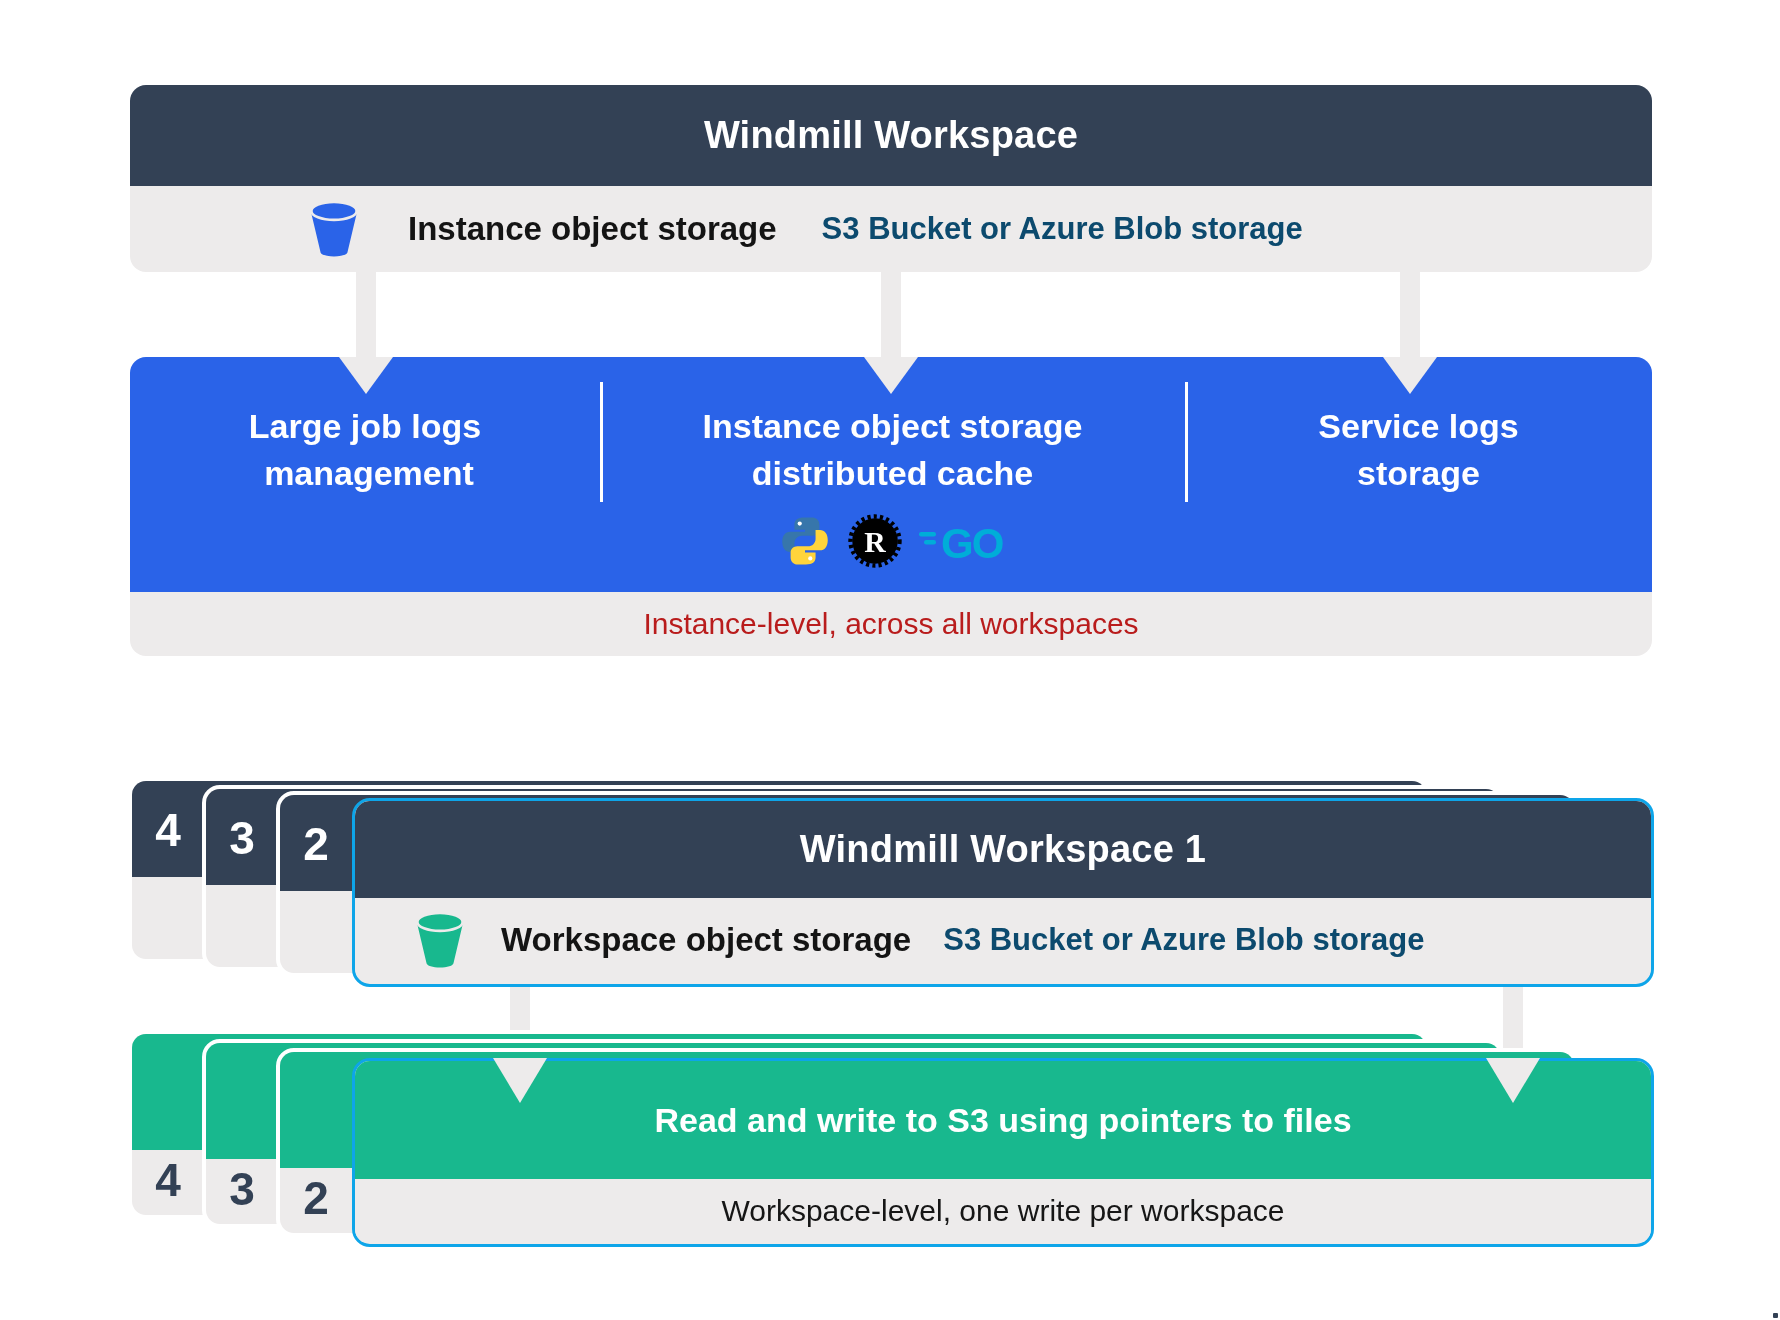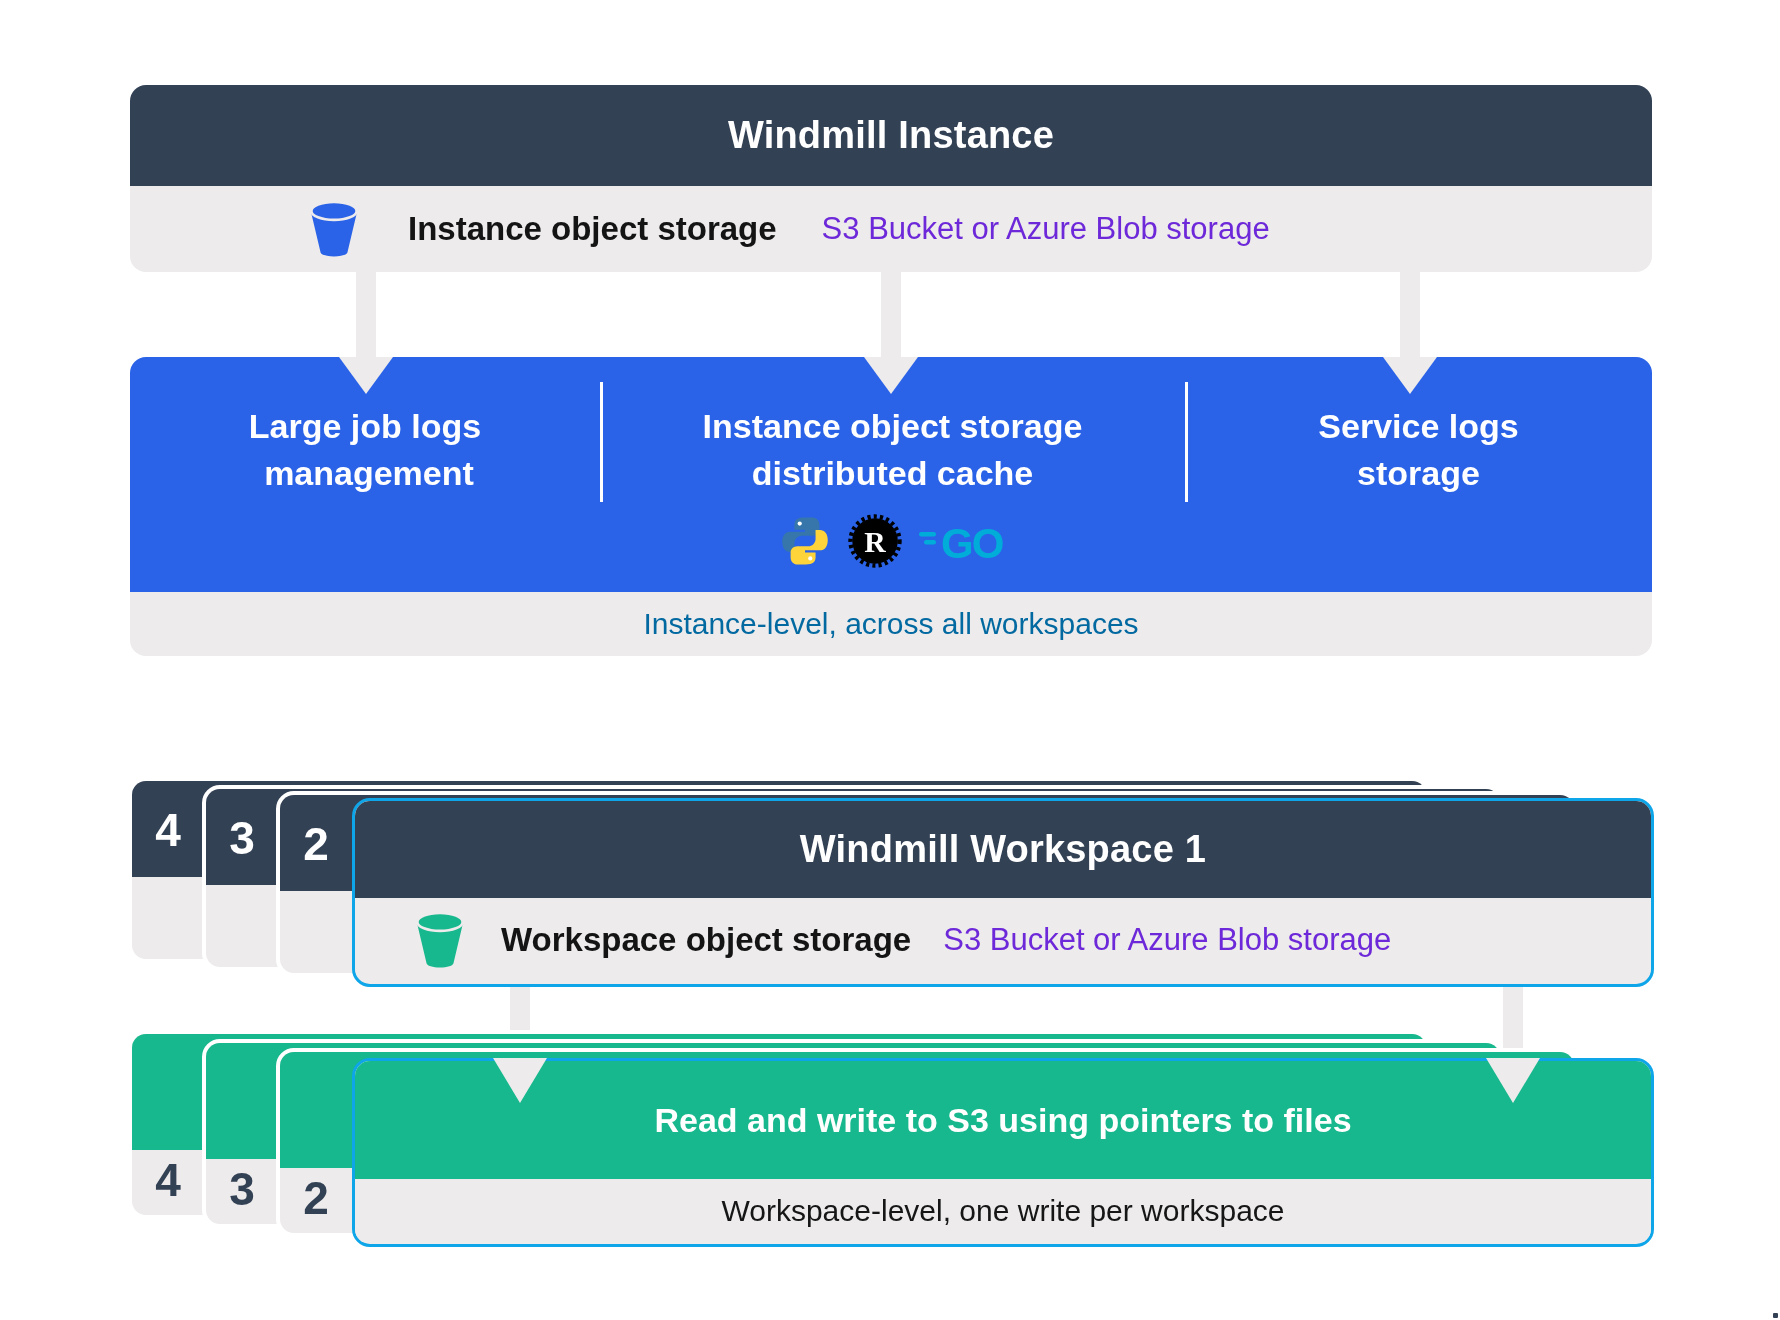--- a/index.html
+++ b/index.html
@@ -14,34 +14,34 @@
   .instance-card .hdr {
     height:101px; background:#334155; border-radius:16px 16px 0 0;
     display:flex; align-items:center; justify-content:center;
   }
   .hdr-title { color:#ffffff; font-size:38px; font-weight:700; letter-spacing:.2px; }
   .instance-card .row {
     height:86px; background:#EDEBEB; border-radius:0 0 16px 16px;
     display:flex; align-items:center; padding-left:175px; gap:45px; box-sizing:border-box;
   }
   .row-label { font-size:33px; font-weight:700; color:#141414; }
-  .row-detail { font-size:31px; font-weight:400; color:#6d28d9; }
+  .row-detail { font-size:31px; font-weight:700; color:#0c4a6e; }
 
   
   .shaft { width:20px; background:#EDEBEB; z-index:1; }
   .head  { width:54px; background:#EDEBEB; clip-path:polygon(0 0,100% 0,50% 100%); z-index:7; }
 
   
   .blue-box { left:130px; top:357px; width:1522px; height:235px; background:#2A63E8; border-radius:16px 16px 0 0; z-index:2; }
   .feat-col { position:absolute; top:46px; text-align:center; color:#ffffff; font-size:34px; font-weight:700; line-height:47px; }
   .sep { position:absolute; top:25px; width:3px; height:120px; background:#ffffff; }
   .lang-row { display:flex; justify-content:center; align-items:center; gap:16px; margin-top:16px; }
   .box-footer {
     left:130px; top:592px; width:1522px; height:64px; background:#EDEBEB; border-radius:0 0 16px 16px;
-    display:flex; align-items:center; justify-content:center; font-size:30px; color:#0369a1;
+    display:flex; align-items:center; justify-content:center; font-size:30px; color:#b91c1c;
   }
 
   
   .stack-card {
     width:1302px; border:4px solid #ffffff; border-radius:18px; box-sizing:border-box;
     background:#EDEBEB; overflow:hidden;
   }
   .stack-card .top-dark  { height:96px;  background:#334155; }
   .stack-card .top-green { height:116px; background:#18B88E; }
   .stack-num {
@@ -70,21 +70,21 @@
 
   .dot { left:1773px; top:1313px; width:5px; height:5px; background:#334155; border-radius:1px; }
 </style>
 </head>
 <body>
 
 <div class="canvas">
 
   <div class="abs instance-card">
     <div class="hdr">
-      <span class="hdr-title">Windmill Instance</span>
+      <span class="hdr-title">Windmill Workspace</span>
     </div>
     <div class="row">
       <span style="display:inline-flex;">
         <svg width="58" height="64" viewBox="0 0 64 70">
           <path d="M7 18 L57 18 L47 60 C47 67 17 67 17 60 Z" fill="#2A63E8"></path>
           <ellipse cx="32" cy="15" rx="25" ry="10" fill="#2A63E8" stroke="#EDEBEB" stroke-width="3"></ellipse>
         </svg>
       </span>
       <span class="row-label">Instance object storage</span>
       <span class="row-detail">S3 Bucket or Azure Blob storage</span>

